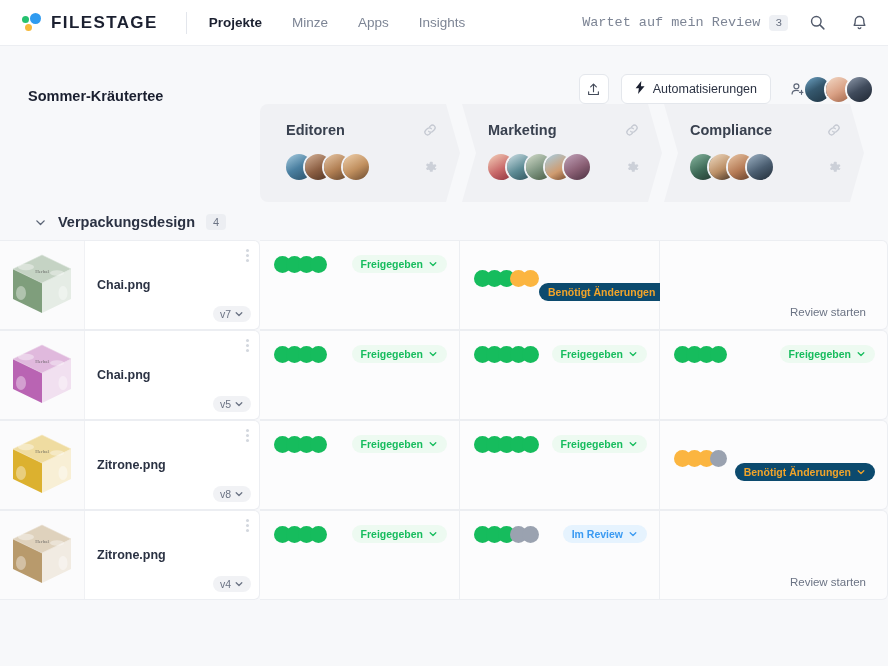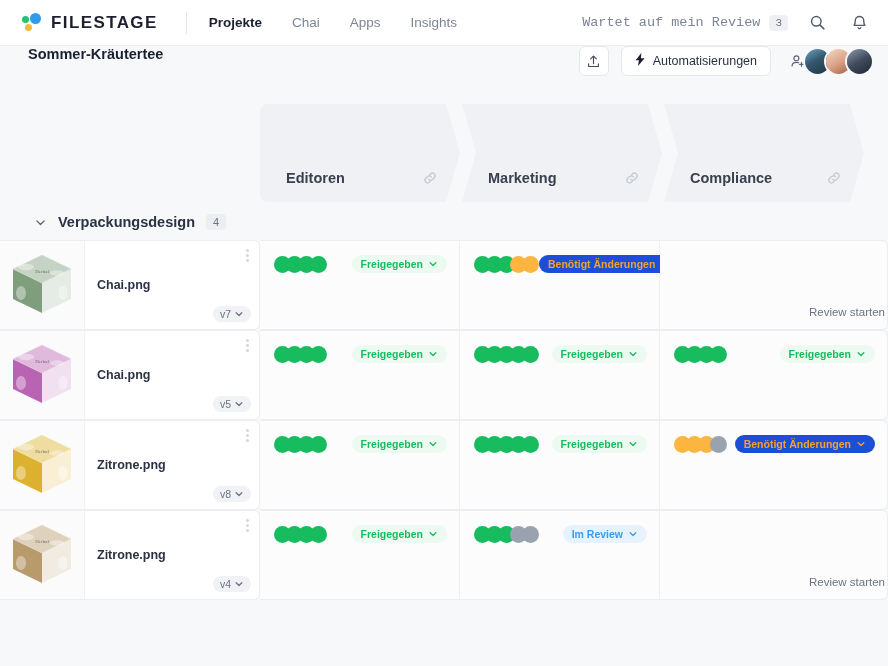--- a/index.html
+++ b/index.html
@@ -39,21 +39,21 @@
     background: #eef0f4; color: #6b7384; font-size: 11px;
     border-radius: 4px; padding: 2px 6px; min-width: 18px; text-align: center;
   }
   .icon-btn {
     width: 26px; height: 26px; display: flex; align-items: center;
     justify-content: center; cursor: pointer; color: #525a6b;
   }
 
   
   .projbar {
-    height: 58px; display: flex; align-items: flex-start;
+    height: 58px; display: flex; align-items: flex-end;
     padding: 0 16px 0 28px; background: #f7f8fa;
   }
   .proj-title { font-size: 14.5px; color: #1b2030; font-weight: bold; }
   .projbar-right { margin-left: auto; display: flex; align-items: center; gap: 12px; }
   .upload-btn {
     width: 30px; height: 30px; background: #fff; border: 1px solid #e4e7ec;
     border-radius: 6px; display: flex; align-items: center; justify-content: center;
     cursor: pointer; color: #434a59;
   }
   .automation-btn {
@@ -85,21 +85,21 @@
     -webkit-clip-path: polygon(0 0, calc(100% - 14px) 0, 100% 50%, calc(100% - 14px) 100%, 0 100%, 14px 50%);
     clip-path: polygon(0 0, calc(100% - 14px) 0, 100% 50%, calc(100% - 14px) 100%, 0 100%, 14px 50%);
     padding: 18px 22px 0 26px;
     margin-right: 2px;
   }
   .step:first-child {
     -webkit-clip-path: polygon(0 0, calc(100% - 14px) 0, 100% 50%, calc(100% - 14px) 100%, 0 100%);
     clip-path: polygon(0 0, calc(100% - 14px) 0, 100% 50%, calc(100% - 14px) 100%, 0 100%);
     border-radius: 8px 0 0 8px;
   }
-  .step-top { display: flex; align-items: center; margin-top: 48px; }
+  .step-top { display: flex; align-items: center; }
   .step-name { font-size: 14.5px; font-weight: bold; color: #39414f; }
   .step-link { margin-left: auto; color: #c5c9d2; display: flex; cursor: pointer; }
   .step-bottom { display: flex; align-items: center; margin-top: 16px; }
   .av-sm { width: 26px; height: 26px; margin-left: -7px; box-shadow: 0 0 0 2px #f0f1f4; }
   .av-sm:first-child { margin-left: 0; }
   .step-gear { margin-left: auto; color: #ccd0d8; display: flex; cursor: pointer; }
 
   
   .section-head {
     position: absolute; left: 0; top: 100px;
@@ -158,43 +158,43 @@
   .rdot:first-child { margin-left: 0; }
   .rdot.green { background: #16bc5d; }
   .rdot.amber { background: #fbb540; }
   .rdot.grey  { background: #9aa2b0; }
   .badge {
     margin-left: auto; border-radius: 11px; padding: 3px 9px;
     font-size: 10.5px; display: flex; align-items: center; gap: 5px;
     white-space: nowrap; cursor: pointer; font-weight: bold;
   }
   .badge.approved     { background: #edfaf1; color: #16bc5d; }
-  .badge.changes      { background: #1d4ed8; color: #f1a42a; }
+  .badge.changes      { background: #0c4a6e; color: #f1a42a; margin-top: 28px; }
   .badge.inreview     { background: #e6f3fe; color: #3a9af2; }
   .start-review {
-    position: absolute; right: 2px; bottom: 11px;
+    position: absolute; right: 21px; bottom: 11px;
     font-size: 11.5px; color: #6b7384; cursor: pointer;
   }
 </style>
 </head>
 <body>
 
 <div class="topnav">
   <div class="logo-wrap">
     <span class="logo-dots">
       <i class="dot-green"></i>
         <i class="dot-blue"></i>
         <i class="dot-amber"></i>
     </span>
     <span class="logo-text">FILESTAGE</span>
   </div>
   <div class="nav-sep"></div>
   <div class="nav-items">
     <span class="nav-item active">Projekte</span>
-    <span class="nav-item">Chai</span>
+    <span class="nav-item">Minze</span>
     <span class="nav-item">Apps</span>
     <span class="nav-item">Insights</span>
   </div>
   <div class="nav-right">
     <span class="review-wait">
       <span>Wartet auf mein Review</span>
       <span class="count-pill">3</span>
     </span>
     <span class="icon-btn">
       <svg width="17" height="17" viewBox="0 0 20 20" fill="none" stroke="currentColor" stroke-width="1.7">

